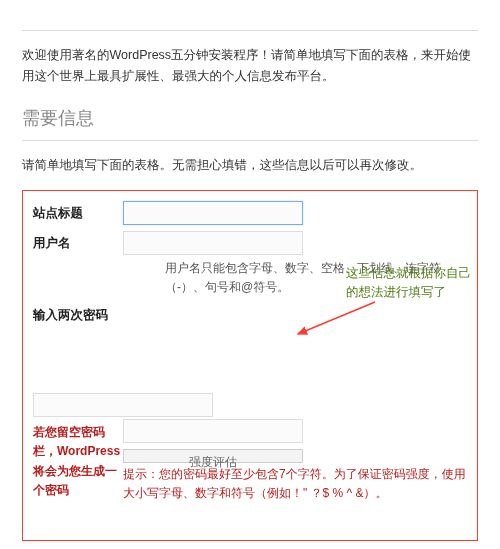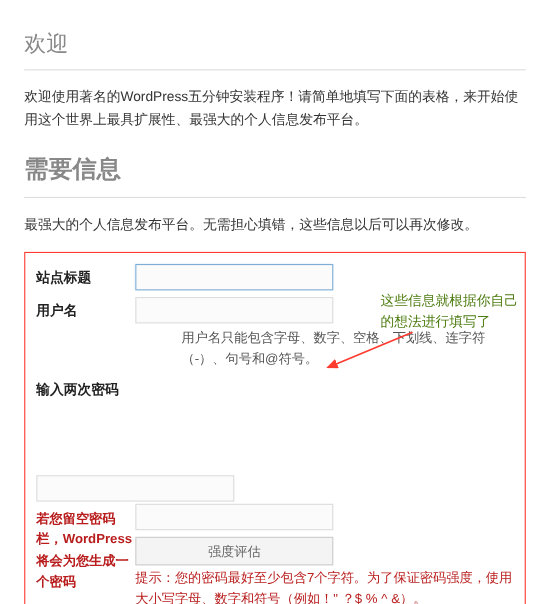--- a/index.html
+++ b/index.html
@@ -17,22 +17,22 @@
   }
   h1 {
     font-size: 20px;
     font-weight: normal;
     color: #888;
     margin: 6px 0 10px 0;
   }
   .hr { border: none; border-top: 1px solid #ddd; margin: 10px 0 14px 0; }
   p { margin: 0 0 14px 0; line-height: 1.65; color: #333; font-size: 12.5px; }
   h2 {
-    font-size: 22px;
-    font-weight: bold;
+    font-size: 18px;
+    font-weight: normal;
     color: #888;
     margin: 20px 0 6px 0;
   }
   .form-area {
     border: 1px solid #ff3a2f;
     padding: 10px 10px 30px 10px;
     margin-top: 4px;
   }
   .row { display: flex; align-items: flex-start; margin-bottom: 6px; }
   .row.tight { margin-bottom: 2px; flex-direction: column; }
@@ -55,21 +55,21 @@
     padding: 2px 6px;
     width: 180px;
     font-size: 13px;
   }
   input.focused { border-color: #7eaed8; box-shadow: 0 0 2px rgba(100,150,200,0.4); }
   .strength {
     border: 1px solid #ccc;
     background: #f4f4f4;
     color: #666;
     width: 180px;
-    height: 26px;
+    height: 14px;
     text-align: center;
     line-height: 24px;
     font-size: 12px;
     margin-top: 6px;
   }
   .privacy-row { display: flex; align-items: center; margin: 14px 0 16px 0; }
   .privacy-row .label { padding-top: 0; }
   .checkbox { margin: 0 6px 0 0; }
   .annotation {
     position: absolute;
@@ -87,27 +87,26 @@
     top: 300px;
     width: 90px;
     height: 40px;
     pointer-events: none;
   }
 </style>
 </head>
 <body>
 <div class="container">
 
-  <h1>欢迎</h1>
   <hr class="hr">
   <p>欢迎使用著名的WordPress五分钟安装程序！请简单地填写下面的表格，来开始使用这个世界上最具扩展性、最强大的个人信息发布平台。</p>
 
   <h2>需要信息</h2>
   <hr class="hr">
-  <p>最强大的个人信息发布平台。无需担心填错，这些信息以后可以再次修改。</p>
+  <p>请简单地填写下面的表格。无需担心填错，这些信息以后可以再次修改。</p>
 
   <div class="form-area">
 
     <div class="row">
       <div class="label">站点标题</div>
       <div class="field">
         <input type="text" class="focused" value="" style="">
       </div>
     </div>
 

